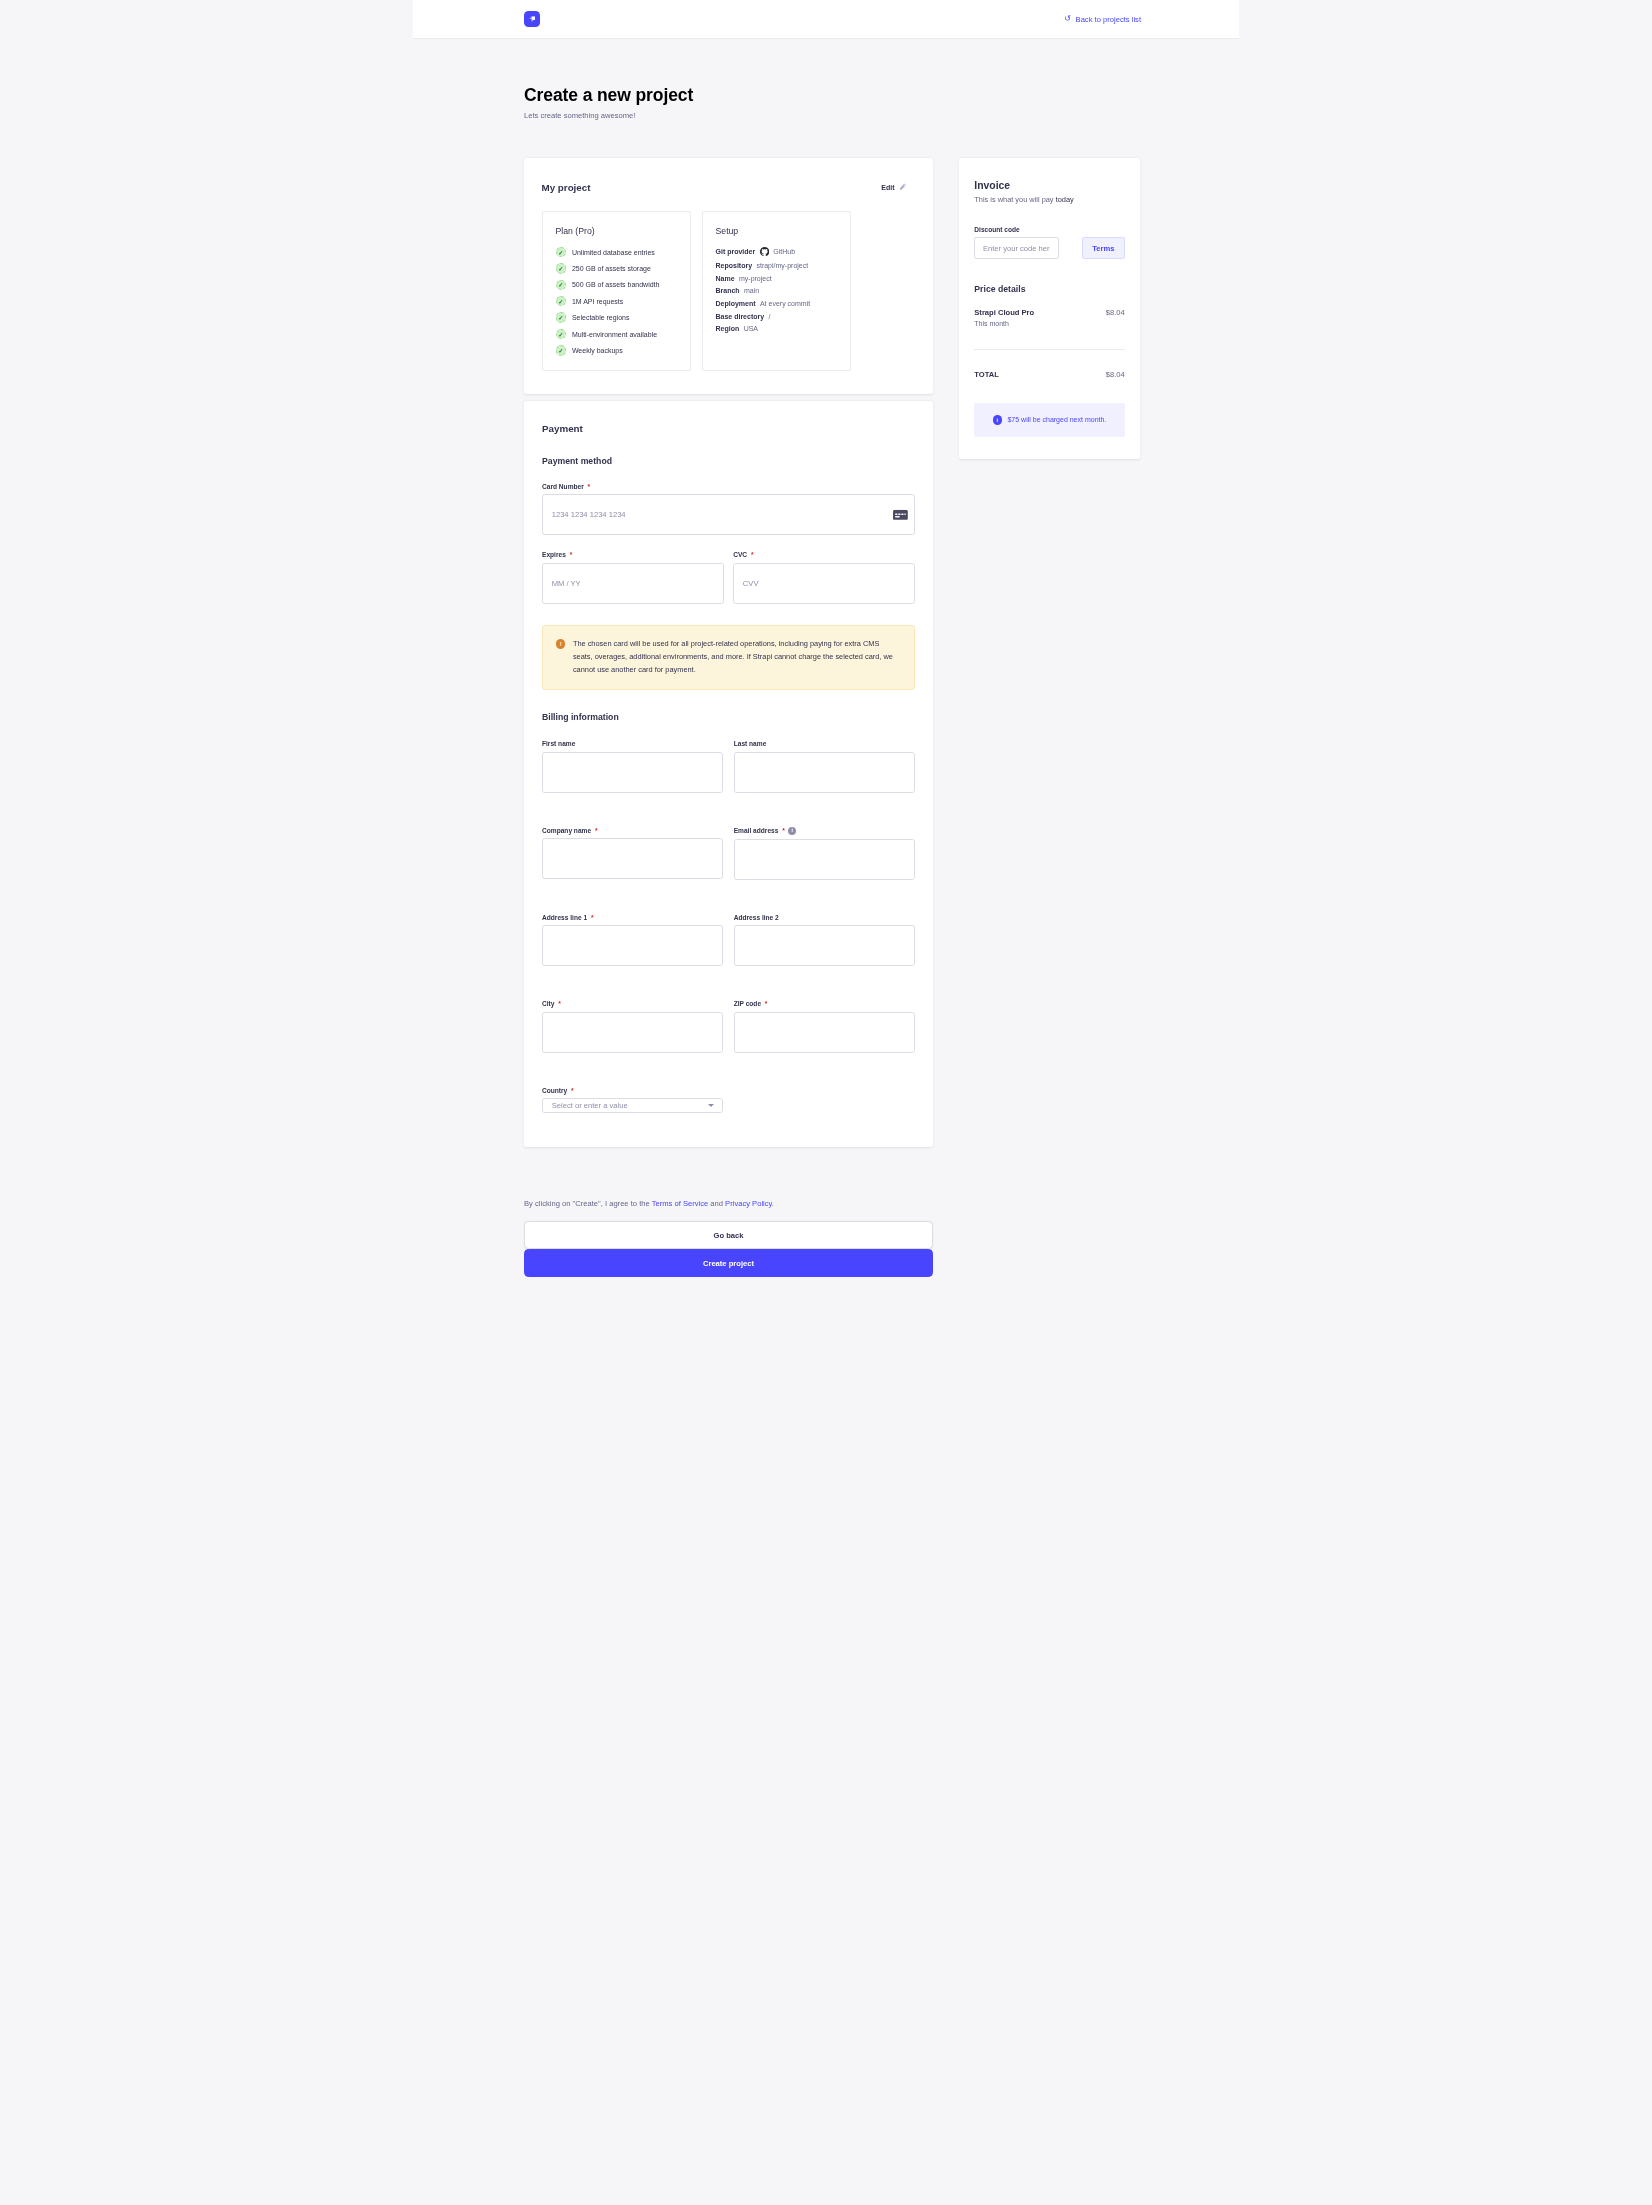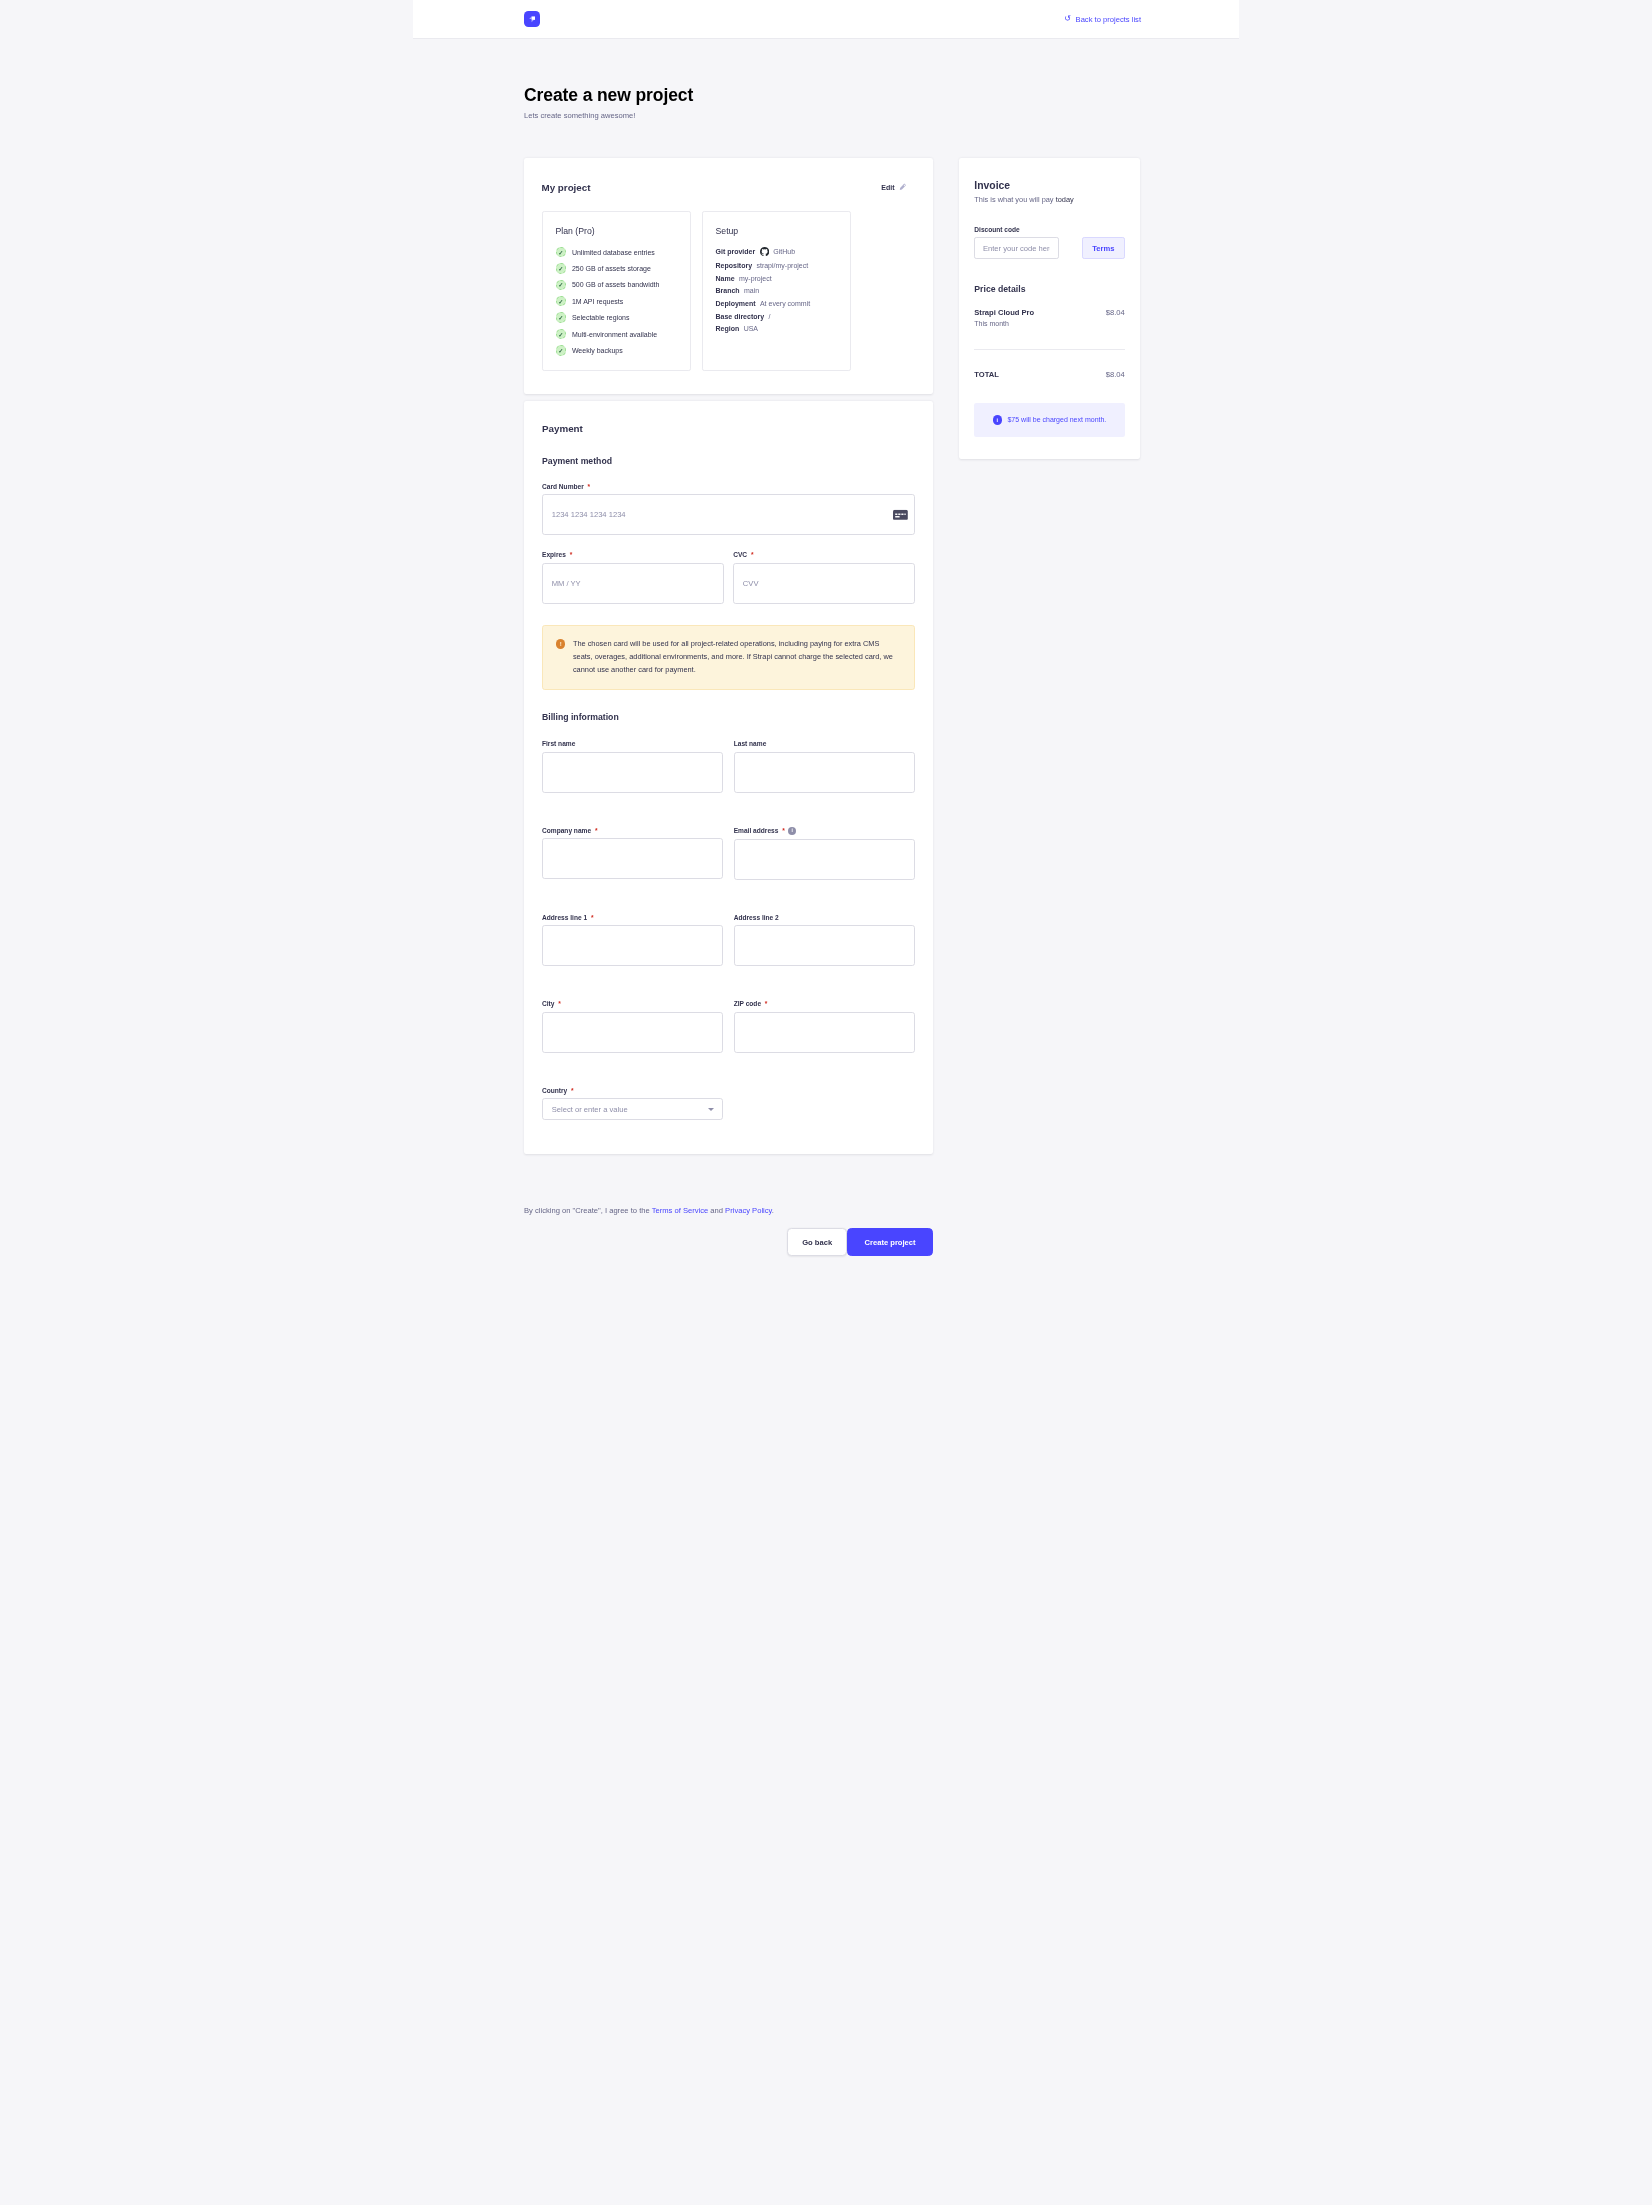--- a/index.html
+++ b/index.html
@@ -90,30 +90,30 @@
   .warning-box { margin-top:21px; background:#fdf4dc; border:0.5px solid #fae7b9; border-radius:2.7px;
                  padding:12.6px 13px; display:flex; gap:7.6px; }
   .warn-dot { width:9.3px; height:9.3px; flex:none; margin-top:1.1px; border-radius:50%; background:#d9822f;
               color:#fdf4dc; font-size:6px; font-weight:700;
               display:flex; align-items:center; justify-content:center; }
   .warning-text { font-size:7.4px; line-height:12.6px; color:#32324d; max-width:328px; }
   .billing-grid { display:grid; grid-template-columns:1fr 1fr; column-gap:10.4px; row-gap:17.5px; margin-top:2.2px; }
   .info-dot-gray { width:8.2px; height:8.2px; border-radius:50%; background:#8e8ea9; color:#fff;
                    font-size:4.9px; font-weight:700; display:inline-flex; align-items:center;
                    justify-content:center; }
-  .select { height:22px; border:0.5px solid #dcdce4; border-radius:2.7px; background:#fff;
+  .select { height:15px; border:0.5px solid #dcdce4; border-radius:2.7px; background:#fff;
             display:flex; align-items:center; justify-content:space-between; padding:0 8.7px;
             font-size:7.6px; color:#8e8ea9; cursor:pointer; }
   .chevron { width:0; height:0; border-left:3px solid transparent; border-right:3px solid transparent;
              border-top:3.8px solid #8e8ea9; }
 
   
   .terms { margin-top:52px; font-size:7.6px; color:#666687; }
   .terms a { color:#4945ff; text-decoration:none; }
-  .footer-buttons { width:409px; display:flex; justify-content:flex-end; margin-top:13px; }
+  .footer-buttons { width:409px; display:flex; justify-content:center; margin-top:13px;flex-direction:column; }
   .btn { height:28px; border-radius:4.4px; font-size:7.6px; font-weight:600; cursor:pointer;
          font-family:"Liberation Sans", sans-serif; }
   .btn-secondary { background:#fff; border:0.5px solid #dcdce4; color:#32324d; padding:0 14px;
                    box-shadow:0 0.5px 1.6px rgba(33,33,52,.08); }
   .btn-primary { background:#4945ff; border:0.5px solid #4945ff; color:#fff; padding:0 16.4px; }
 </style>
 </head>
 <body>
 
 <div class="header">

